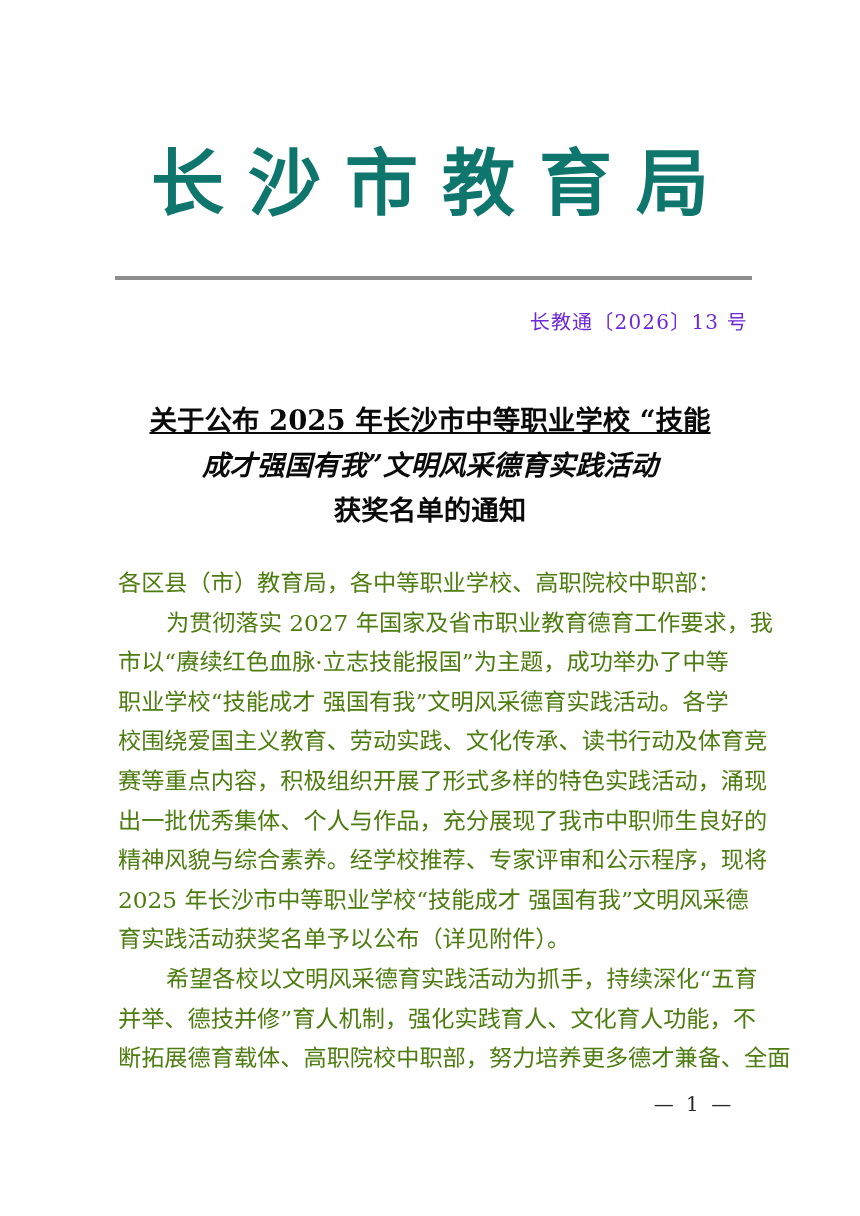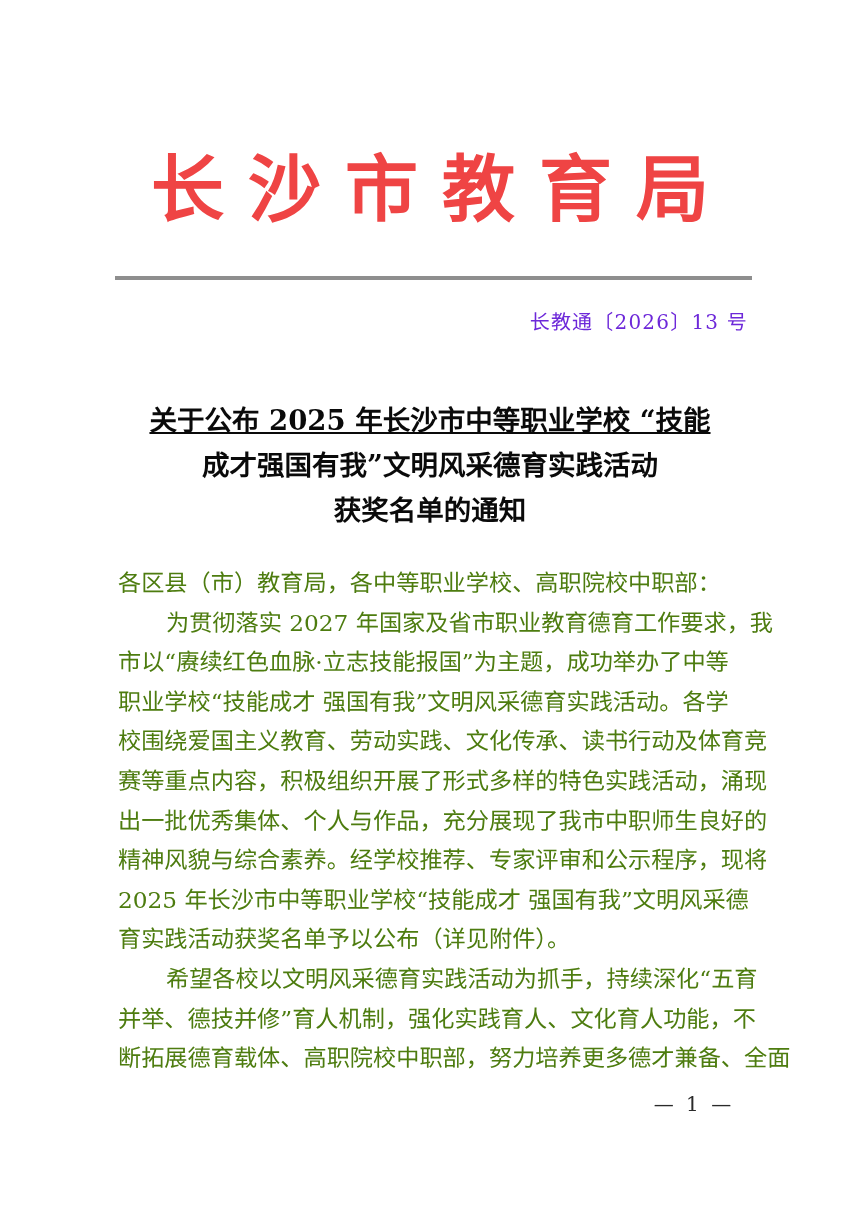--- a/index.html
+++ b/index.html
@@ -21,25 +21,25 @@
   
   .masthead {
     position: absolute;
     left: 0;
     top: 152px;
     width: 860px;
     text-align: center;
   }
   .masthead-title {
     display: inline-block;
-    font-family: Liberation Sans, sans-serif;
+    font-family: Liberation Mono, monospace;
     font-size: 73px;
     line-height: 1.05;
     font-weight: 600;
-    color: #ef4444;
+    color: #0f766e;
     letter-spacing: 24px;
     text-indent: 24px;
     white-space: nowrap;
   }
 
   .masthead-rule {
     position: absolute;
     left: 115px;
     top: 276px;
     width: 637px;
@@ -71,21 +71,21 @@
     font-weight: 700;
     color: #0a0a0a;
     line-height: 45px;
     letter-spacing: 0.4px;
   }
   .doc-title .tline {
     display: block;
     white-space: nowrap;
   }
   .doc-title .tline.l1 { letter-spacing: 0px; text-decoration: underline; }
-  .doc-title .tline.l2 { letter-spacing: 0px; }
+  .doc-title .tline.l2 { letter-spacing: 0px; font-style: italic; }
   .doc-title .tline.l3 { letter-spacing: 0px; }
 
   
   .body-text {
     position: absolute;
     left: 118px;
     top: 563px;
     width: 636px;
     font-family: "DejaVu Serif", "Liberation Serif", serif;
     font-size: 23.2px;

